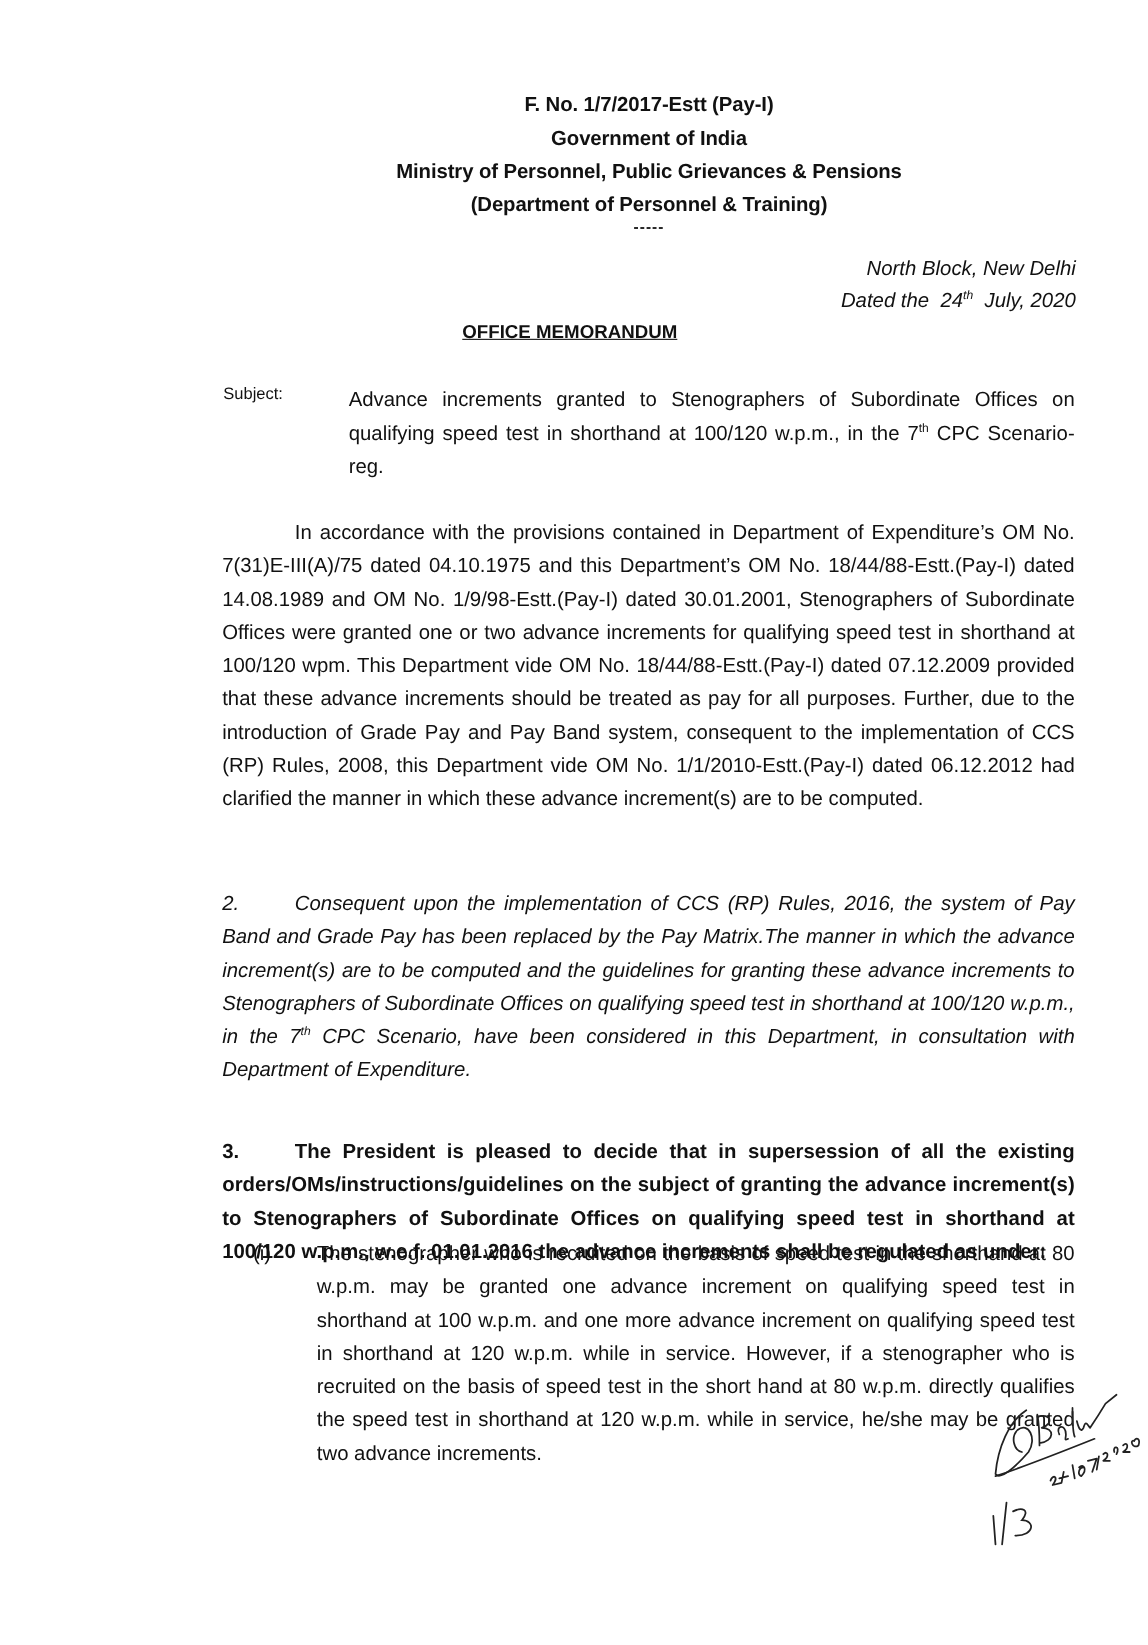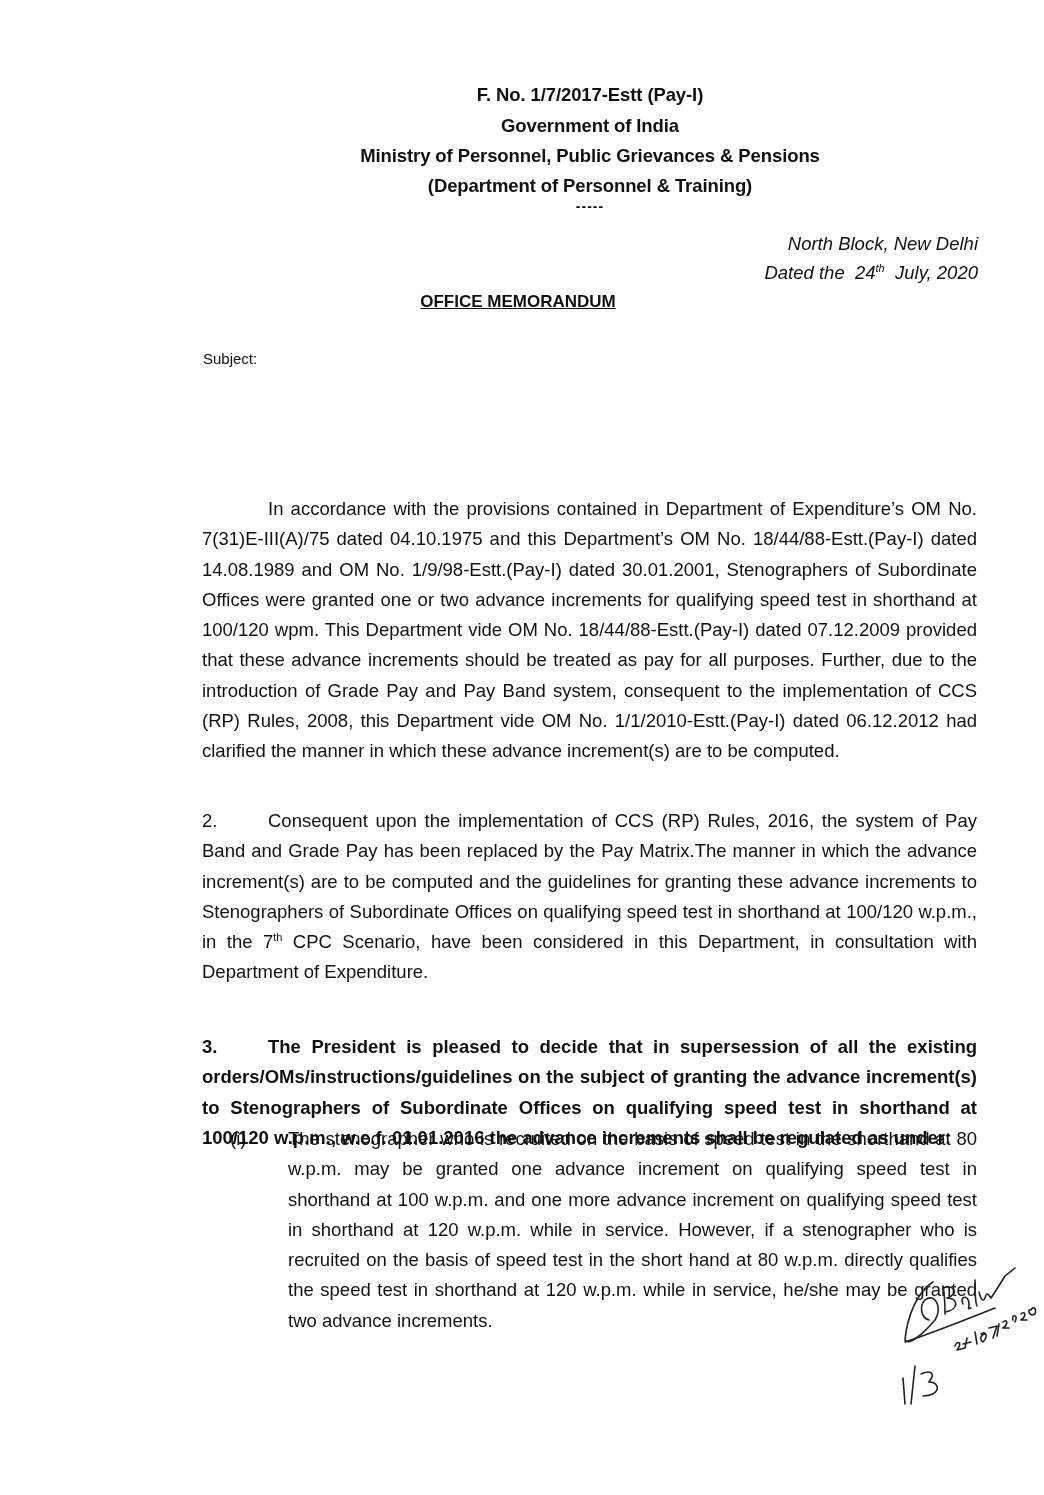--- a/index.html
+++ b/index.html
@@ -15,22 +15,22 @@
     .hdr.l4 { top: 175px; left: 68px; }
     .hdr.dash { top: 198px; left: 68px; font-size: 14px; letter-spacing: 1px; }
     .place { position: absolute; right: 66px; text-align: right; font-style: italic; font-size: 18.5px; }
     .place.p1 { top: 233px; text-align: right; }
     .place.p2 { top: 262px; }
     sup { font-size: 11px; vertical-align: super; line-height: 0; }
     .om-title { position: absolute; top: 292px; left: 0; width: 968px; padding-left: 68px; box-sizing: border-box; text-align: center; font-weight: bold; font-size: 17px; text-decoration: underline; }
     .subject-label { position: absolute; top: 350px; left: 203px; font-size: 15px; }
     .subject-text { position: absolute; top: 348px; left: 317px; width: 660px; font-size: 18.5px; line-height: 30.5px; text-align: justify; }
     .para { position: absolute; left: 202px; width: 775px; font-size: 18.5px; line-height: 30.3px; text-align: justify; }
-    .para.p1 { top: 469px; text-indent: 66px; margin-top: 25px; }
-    .para.p2 { top: 806px; }
+    .para.p1 { top: 469px; text-indent: 66px; }
+    .para.p2 { top: 806px; font-style: italic; }
     .para.p3 { top: 1032px; font-weight: bold; }
     .pnum { display: inline-block; width: 66px; }
     .item { position: absolute; left: 230px; top: 1124px; width: 747px; font-size: 18.5px; line-height: 30.3px; }
     .item .roman { position: absolute; left: 0; top: 0; }
     .item .itext { margin-left: 58px; text-align: justify; }
     .sig { position: absolute; left: 895px; top: 1262px; width: 150px; height: 100px; }
     .pageno { position: absolute; left: 895px; top: 1360px; width: 60px; height: 50px; }
   </style>
 </head>
 <body>
@@ -42,20 +42,21 @@
   <div class="hdr l3">Ministry of Personnel, Public Grievances &amp; Pensions</div>
   <div class="hdr l4">(Department of Personnel &amp; Training)</div>
   <div class="hdr dash">-----</div>
 
   <div class="place p1">North Block, New Delhi</div>
   <div class="place p2"><span style="white-space:pre">Dated the  24</span><sup>th</sup><span style="white-space:pre">  July, 2020</span></div>
 
   <div class="om-title">OFFICE MEMORANDUM</div>
 
   <div class="subject-label">Subject:</div>
+  <div class="subject-text"><span>Advance increments granted to Stenographers of Subordinate Offices on qualifying speed test in shorthand at 100/120 w.p.m., in the 7</span><sup>th</sup><span> CPC Scenario-reg.</span></div>
 
   <div class="para p1">In accordance with the provisions contained in Department of Expenditure’s OM No. 7(31)E-III(A)/75 dated 04.10.1975 and this Department’s OM No. 18/44/88-Estt.(Pay-I) dated 14.08.1989 and OM No. 1/9/98-Estt.(Pay-I) dated 30.01.2001, Stenographers of Subordinate Offices were granted one or two advance increments for qualifying speed test in shorthand at 100/120 wpm. This Department vide OM No. 18/44/88-Estt.(Pay-I) dated 07.12.2009 provided that these advance increments should be treated as pay for all purposes. Further, due to the introduction of Grade Pay and Pay Band system, consequent to the implementation of CCS (RP) Rules, 2008,  this Department vide OM No. 1/1/2010-Estt.(Pay-I) dated 06.12.2012 had clarified the manner in which these advance increment(s) are to be computed.</div>
 
   <div class="para p2"><span class="pnum">2.</span><span>Consequent upon the implementation of CCS (RP) Rules, 2016, the system of Pay Band and Grade Pay has been replaced by the Pay Matrix.The manner in which the advance increment(s) are to be computed and the guidelines for granting these advance increments to Stenographers of Subordinate Offices on qualifying speed test in shorthand at 100/120 w.p.m., in the 7</span><sup>th</sup><span> CPC Scenario, have been considered in this Department, in consultation with Department of Expenditure.</span></div>
 
   <div class="para p3"><span class="pnum">3.</span><span>The President is pleased to decide that in supersession of all the existing orders/OMs/instructions/guidelines on the subject of granting the advance increment(s) to Stenographers of Subordinate Offices on qualifying speed test in shorthand at 100/120 w.p.m., w.e.f. 01.01.2016 the advance increments shall be regulated as under:</span></div>
 
   <div class="item">
     <span class="roman">(i)</span>
     <div class="itext">The stenographer who is recruited on the basis of speed test in the shorthand at 80 w.p.m. may be granted one advance increment on qualifying speed test in shorthand at 100 w.p.m. and one more advance increment on qualifying speed test in shorthand at 120 w.p.m. while in service. However, if a stenographer who is recruited on the basis of speed test in the short hand at 80 w.p.m. directly qualifies the speed test in shorthand at 120 w.p.m. while in service, he/she may be granted two advance increments.</div>

